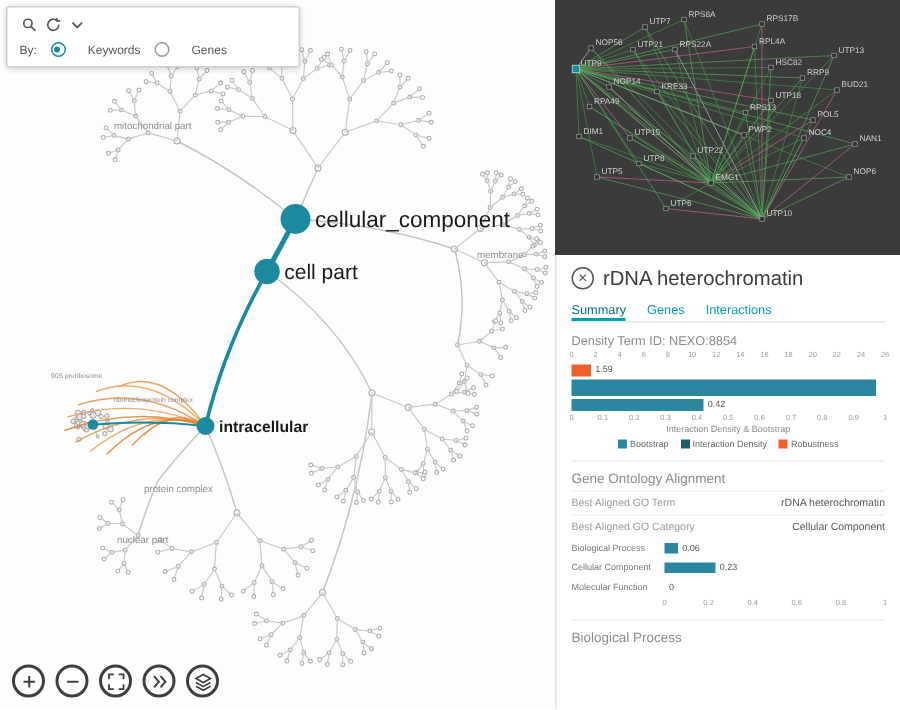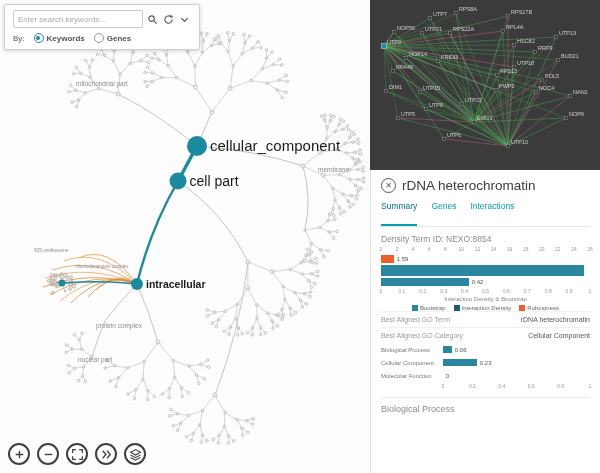--- a/index.html
+++ b/index.html
@@ -11,39 +11,39 @@
   .search-card{position:absolute;top:4px;left:4px;width:178px;background:#fff;border:1px solid #cfcfcf;
                border-radius:2px;box-shadow:0 1px 4px rgba(0,0,0,.18);padding:5px 8px 6px;z-index:5;}
   .app-title{font-size:11px;font-weight:bold;color:#333;margin-bottom:3px;}
   .search-row{display:flex;align-items:center;gap:3px;}
   .search-row input{flex:1;min-width:0;height:16px;border:1px solid #ccc;border-radius:2px;
                     font-size:8px;padding:0 4px;color:#444;font-family:"Liberation Sans",sans-serif;}
   .search-row input::placeholder{color:#aaa;}
   .sicon{width:13px;height:13px;color:#555;display:inline-flex;align-items:center;justify-content:center;cursor:pointer;}
   .sicon svg{width:11px;height:11px;}
   .radio-row{display:flex;align-items:center;gap:9px;margin-top:5px;font-size:8px;color:#555;}
-  .ropt{display:inline-flex;align-items:center;gap:3px;cursor:pointer;font-weight:bold;}
+  .ropt{display:inline-flex;align-items:center;gap:15px;cursor:pointer;}
   .rdot{width:8px;height:8px;border:1px solid #999;border-radius:50%;display:inline-block;position:relative;background:#fff;}
   .rdot.sel{border-color:#1b8a9e;}
   .rdot.sel::after{content:"";position:absolute;left:1.5px;top:1.5px;width:4px;height:4px;border-radius:50%;background:#1b8a9e;}
   .toolbar{position:absolute;left:8px;bottom:8px;display:flex;gap:7px;z-index:5;}
   .tbtn{width:22px;height:22px;border:2px solid #3f3f3f;border-radius:50%;background:#fff;color:#3f3f3f;
         display:flex;align-items:center;justify-content:center;cursor:pointer;box-sizing:border-box;}
   .tbtn svg{width:13px;height:13px;}
   
   .network-panel{position:absolute;left:370px;top:0;width:230px;height:170px;background:#3b3b3b;}
   
   .detail-panel{position:absolute;left:370px;top:170px;width:230px;height:303px;background:#fff;
                 border-left:1px solid #e2e2e2;padding:8px 10px;box-sizing:border-box;overflow:hidden;}
   .dheader{display:flex;align-items:center;gap:6px;}
   .close{width:15px;height:15px;border:1.5px solid #555;border-radius:50%;color:#555;font-size:8px;
          display:flex;align-items:center;justify-content:center;cursor:pointer;box-sizing:border-box;flex:0 0 auto;}
   .dtitle{font-size:13.5px;color:#3c3c3c;}
   .tabs{display:flex;gap:14px;margin-top:8px;border-bottom:1px solid #e5e5e5;}
-  .tab{font-size:8.5px;color:#00a0b0;padding-bottom:13px;cursor:pointer;text-align:right;}
+  .tab{font-size:8.5px;color:#00a0b0;padding-bottom:1px;cursor:pointer;text-align:right;}
   .tab.active{color:#00707e;border-bottom:2px solid #00a0b0;}
   .term-id{font-size:8.5px;color:#8a8a8a;margin:7px 0 2px;}
   .sec{font-size:9px;color:#8a8a8a;margin:7px 0 3px;}
   .sec.rule{border-top:1px solid #ececec;padding-top:6px;}
   .axis{position:relative;height:7px;margin:1px 0;}
   .axis span{position:absolute;top:0;transform:translateX(-50%);font-size:5px;color:#999;white-space:nowrap;}
   .brow{position:relative;margin:2px 0;}
   .bbar{height:100%;}
   .blab{position:absolute;top:50%;transform:translateY(-50%);font-size:6px;color:#555;white-space:nowrap;}
   .caption{text-align:center;font-size:6px;color:#888;margin:1px 0 2px;}
@@ -755,21 +755,20 @@
         <text x="76" y="86" font-size="6.5" fill="#8c8c8c">mitochondrial part</text>
         <text x="318" y="172" font-size="6.5" fill="#8c8c8c">membrane</text>
         <text x="96" y="328" font-size="6.5" fill="#8c8c8c">protein complex</text>
         <text x="78" y="362" font-size="6.5" fill="#8c8c8c">nuclear part</text>
         <text x="76" y="268" font-size="4.5" fill="#8c8c8c">ribonucleoprotein complex</text>
         <text x="34" y="252" font-size="4.5" fill="#8c8c8c">90S preribosome</text>
       </svg>
 
     <div class="search-card">
       <div class="search-row">
-        <input placeholder="Enter search keywords..." style="">
         <span class="sicon">
           <svg viewBox="0 0 24 24">
               <circle cx="10" cy="10" r="6" fill="none" stroke="currentColor" stroke-width="2.4"></circle>
               <path d="M14.5 14.5L21 21" stroke="currentColor" stroke-width="2.4"></path>
             </svg>
         </span>
         <span class="sicon">
           <svg viewBox="0 0 24 24">
               <path d="M20 12a8 8 0 1 1-3-6.2" fill="none" stroke="currentColor" stroke-width="2.4"></path>
               <path d="M17 2l.6 4.6L22 6" fill="none" stroke="currentColor" stroke-width="2.4"></path>
@@ -1028,20 +1027,21 @@
           <span style="left: 90%;">0.9</span>
           <span style="left: 100%;">1</span>
         </div>
         <div class="caption">Interaction Density &amp; Bootstrap</div>
         <div class="legend">
           <span><i style="background: rgb(43, 135, 160);"></i>Bootstrap</span>
           <span><i style="background: rgb(29, 93, 112);"></i>Interaction Density</span>
           <span><i style="background: rgb(238, 95, 42);"></i>Robustness</span>
         </div>
       </div>
+    <div class="sec rule">Gene Ontology Alignment</div>
     <div id="align-rows">
         <div class="arow">
           <span class="alab">Best Aligned GO Term</span>
           <span class="aval">rDNA heterochromatin</span>
         </div>
         <div class="arow">
           <span class="alab">Best Aligned GO Category</span>
           <span class="aval">Cellular Component</span>
         </div>
       </div>

